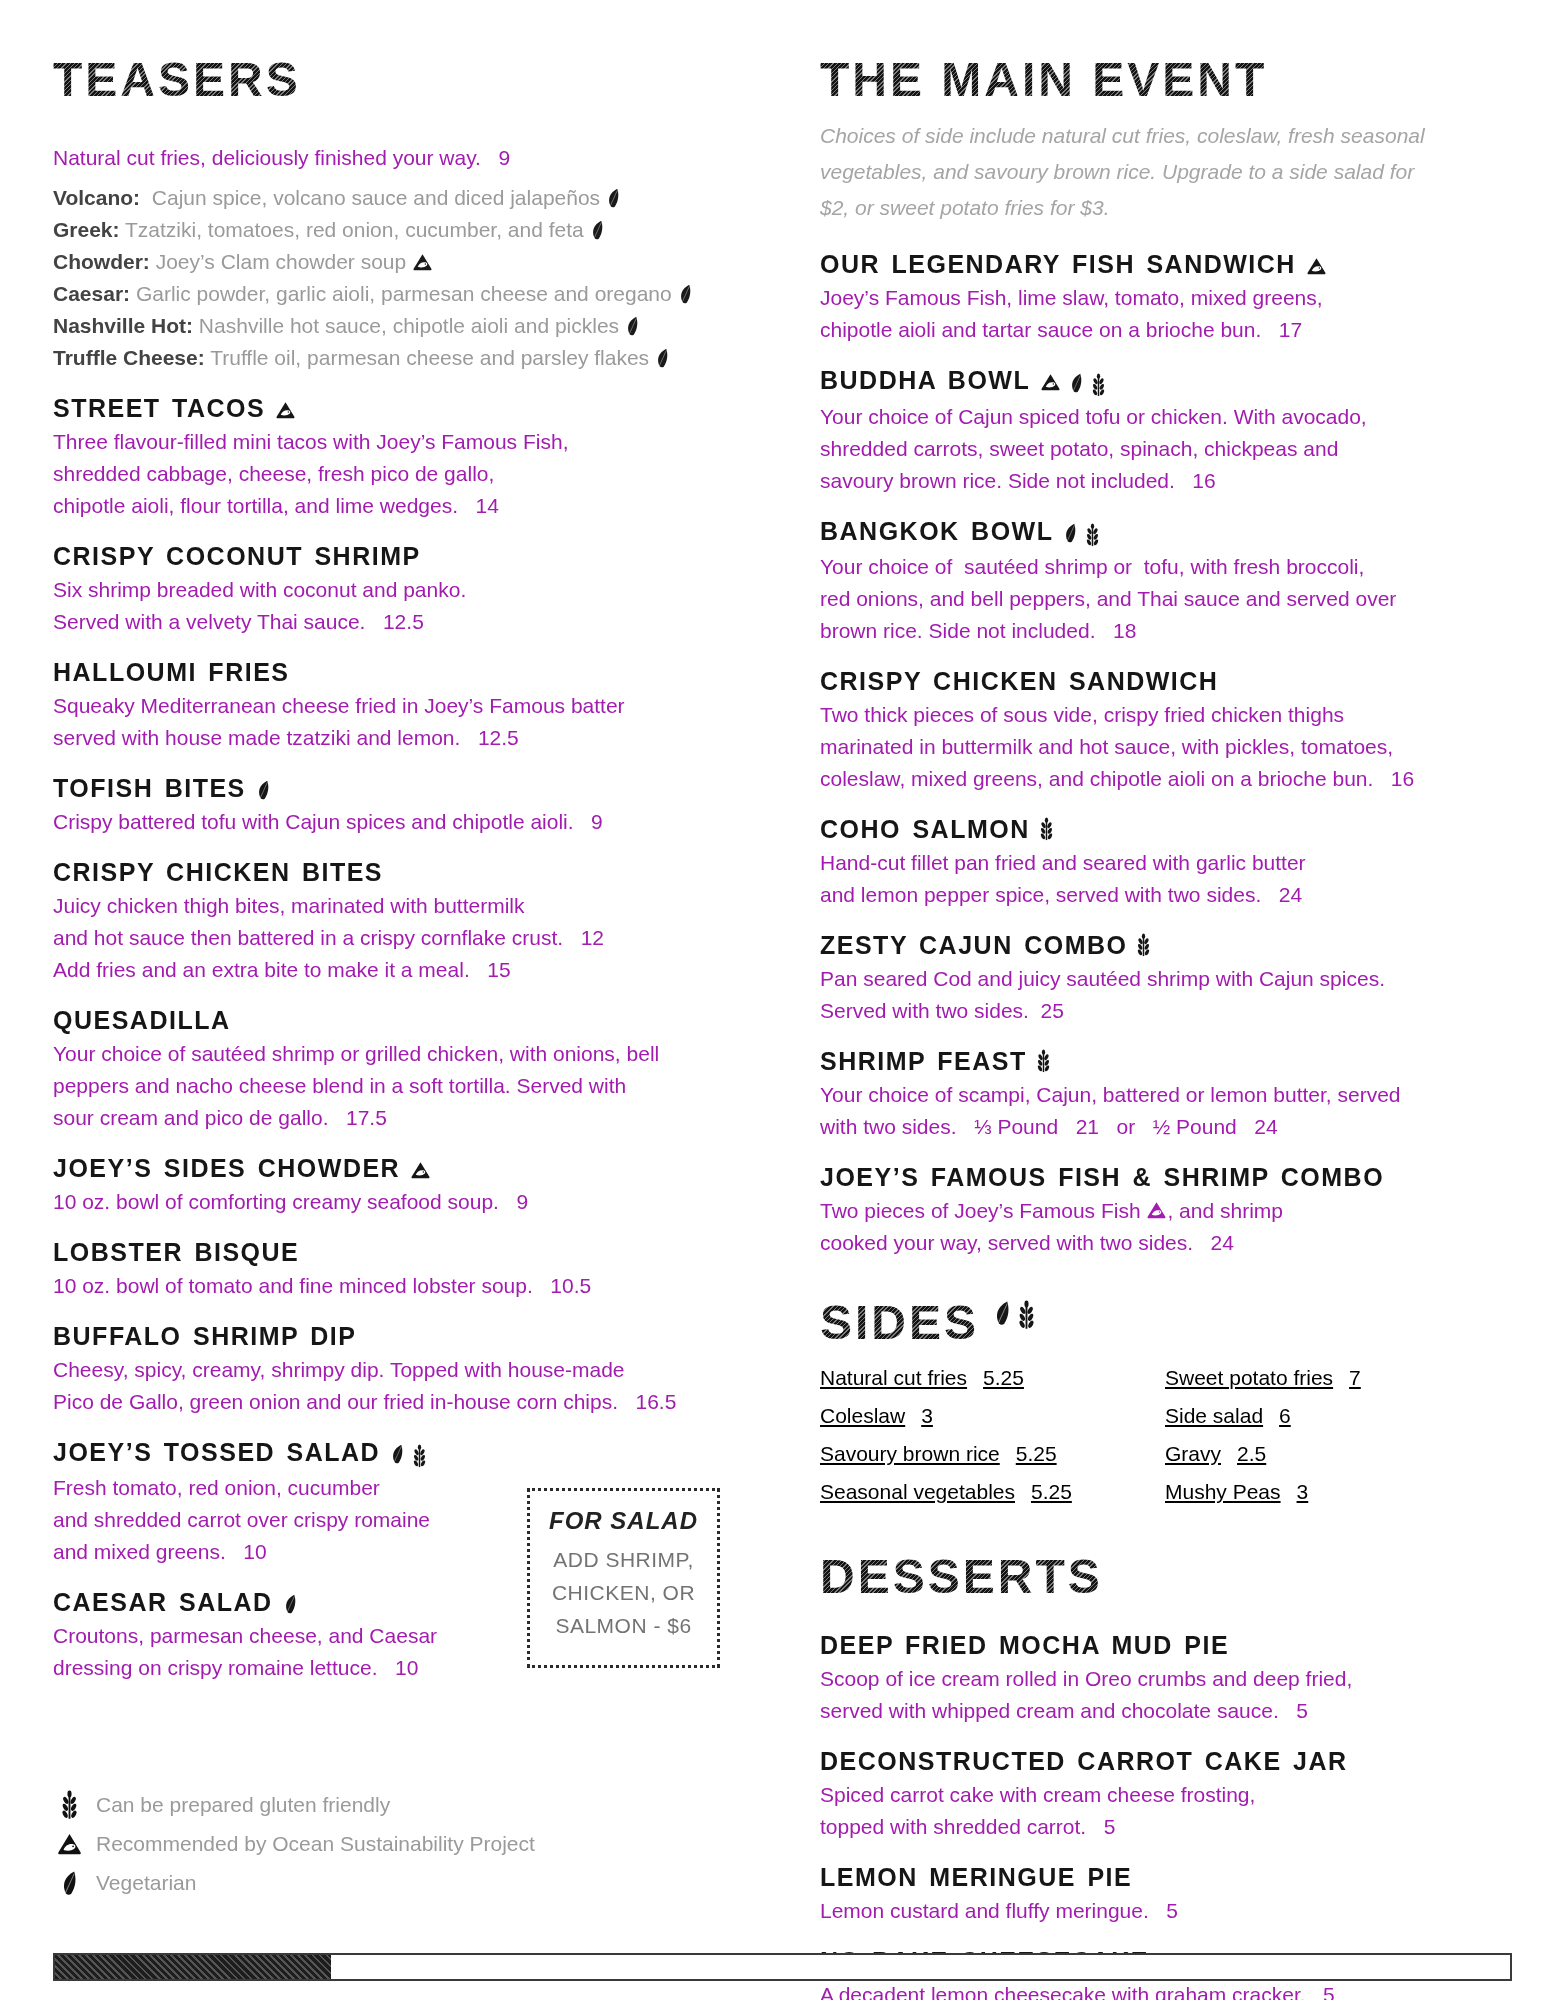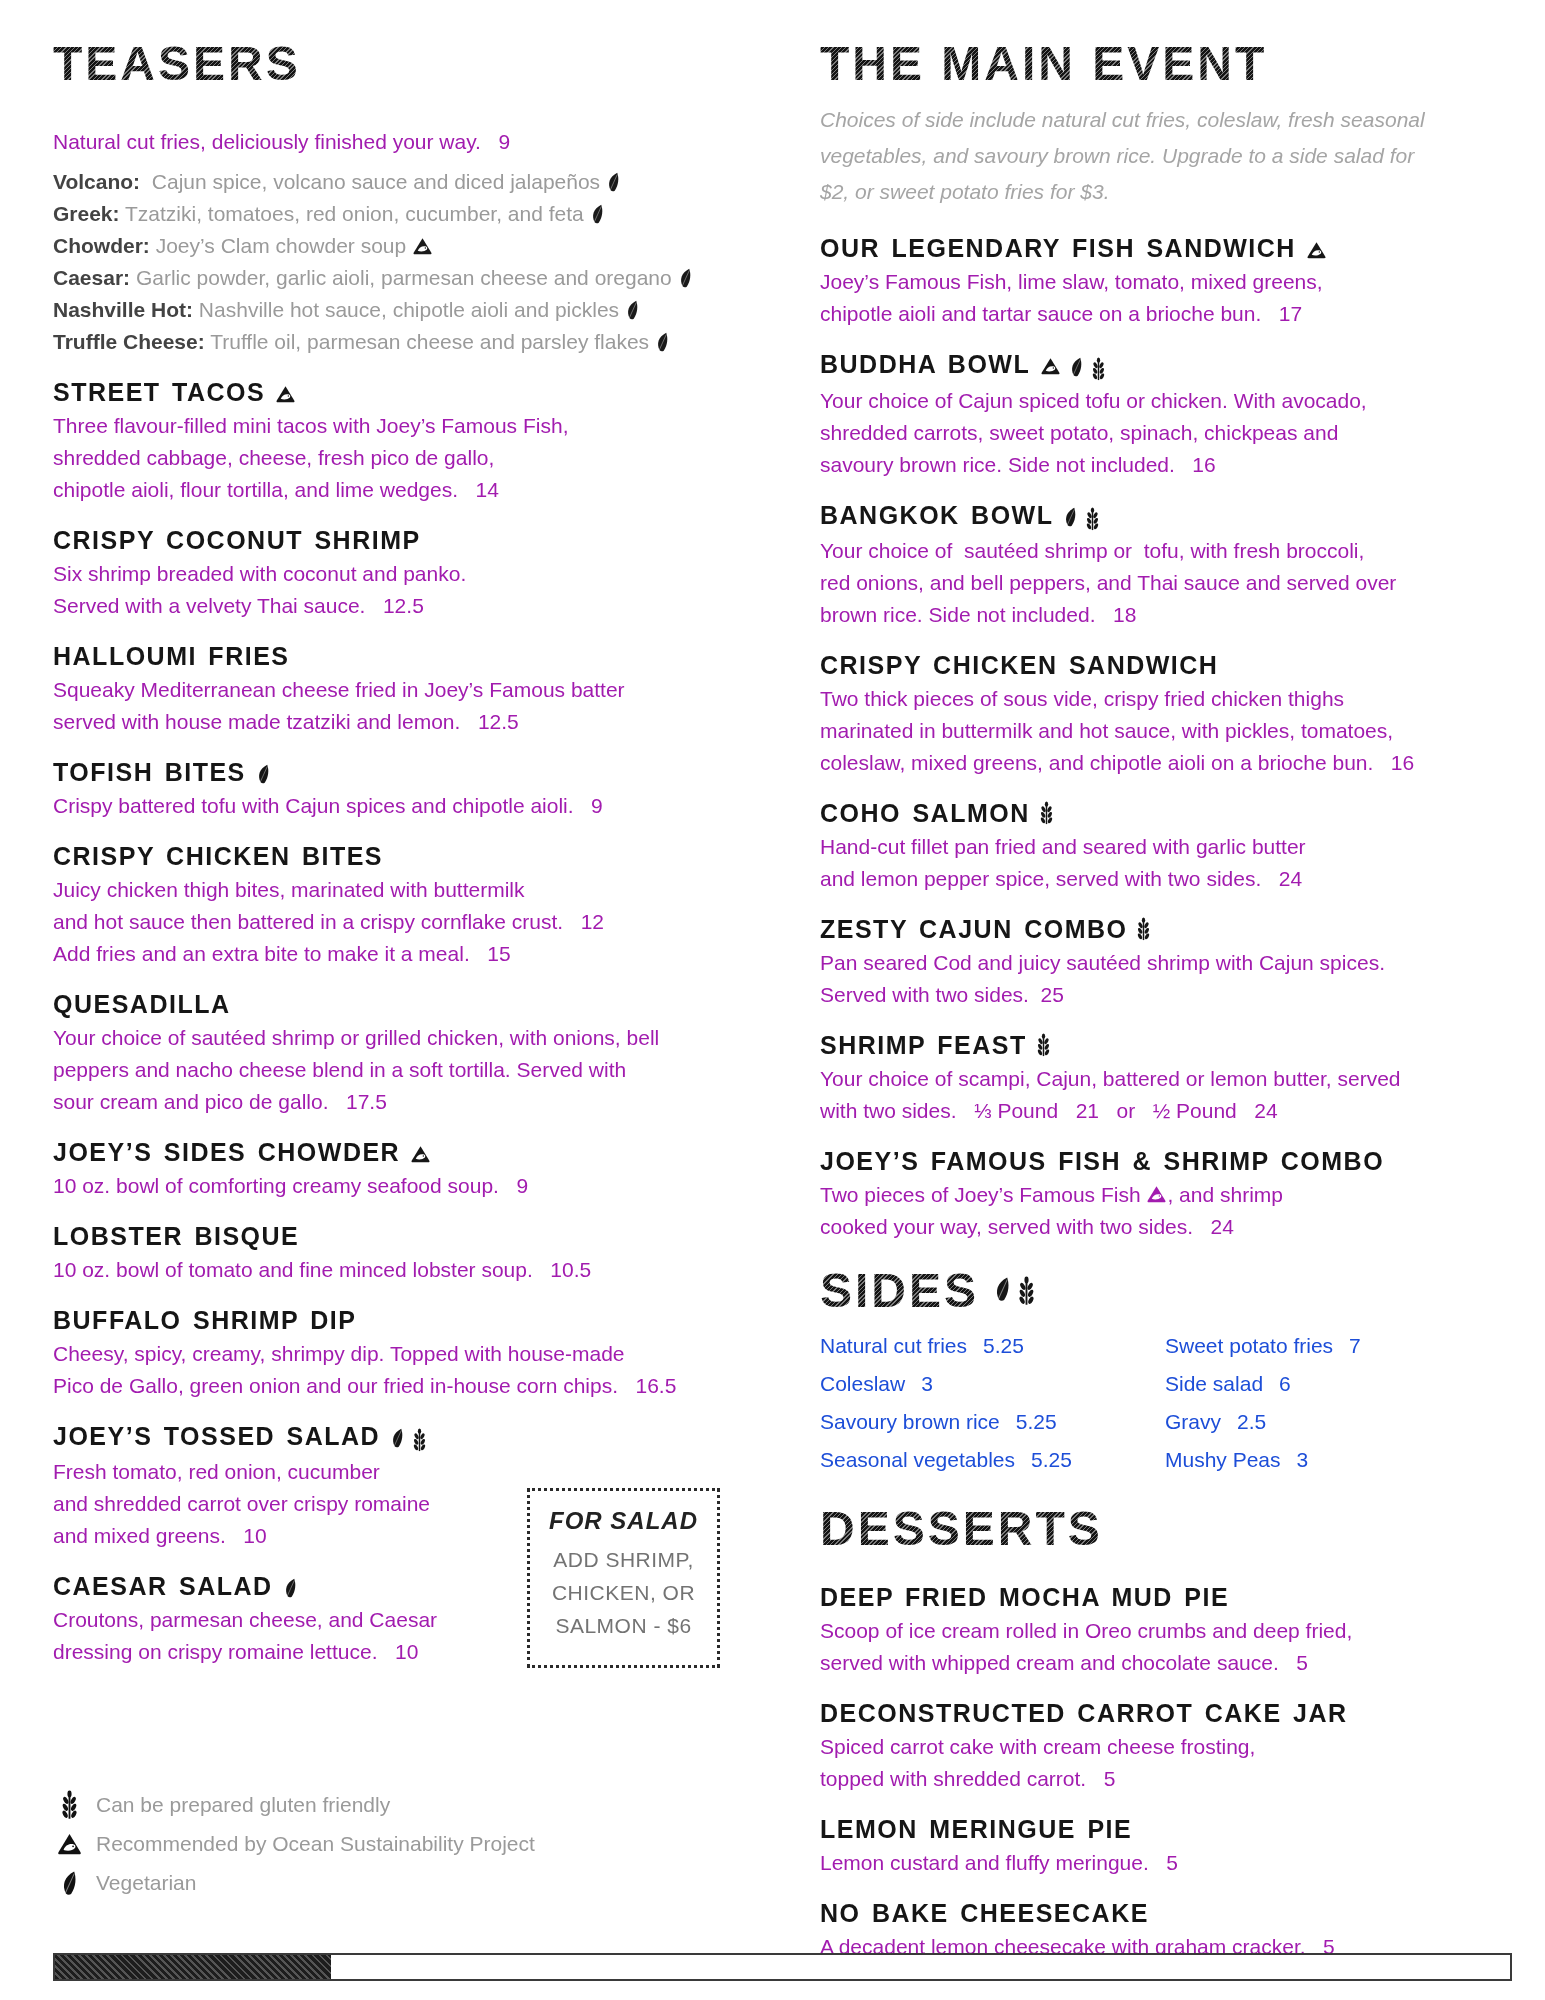--- a/index.html
+++ b/index.html
@@ -10,20 +10,21 @@
   }
   .col-left{position:absolute;left:53px;top:40px;width:710px;}
   .col-right{position:absolute;left:820px;top:40px;width:690px;}
 
   .stamp-title{
     font-size:48px;font-weight:800;letter-spacing:3px;line-height:1;
     color:#2b2b2b;margin:0 0 38px 0;display:flex;align-items:center;
   }
   .stamp-title .t{
     color:#2b2b2b;
+    margin-top:16px;
   }
   @supports ((-webkit-background-clip:text)){
     .stamp-title .t{
       background-image:repeating-linear-gradient(135deg,#141414 0px,#141414 2px,#7d7d7d 2px,#7d7d7d 3px);
       -webkit-background-clip:text;background-clip:text;
       -webkit-text-fill-color:transparent;
     }
   }
   .title-icons{display:inline-flex;gap:10px;margin-left:16px;color:#161616;}
 
@@ -42,21 +43,21 @@
   .variant .v-icon{margin-left:6px;vertical-align:-3px;color:#1a1a1a;}
 
   .intro{
     font-size:21px;line-height:36px;color:#a5a5a5;font-style:italic;
     white-space:pre-wrap;margin:0 0 24px 0;
   }
 
   .sides-block{margin-top:24px;}
   .sides-cols{display:flex;}
   .sides-col{width:372px;}
-  .side-row{font-size:21px;line-height:38px;color:#1d4ed8;}
+  .side-row{font-size:21px;line-height:38px;color:#000000;text-decoration:underline;}
   .side-row .price{margin-left:16px;}
 
   .desserts-title{margin-top:26px;margin-bottom:30px;}
 
   .salad-box{
     position:absolute;left:527px;top:1488px;width:187px;height:158px;
     border:3px dotted #2a2a2a;background:#fff;text-align:center;
     padding-top:16px;box-sizing:content-box;
   }
   .salad-box .sb-title{

